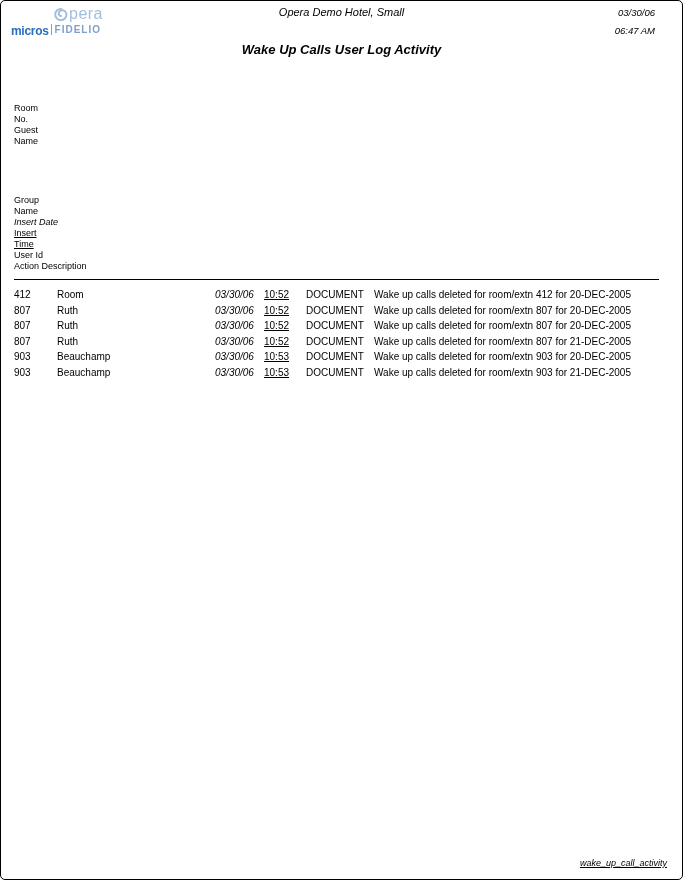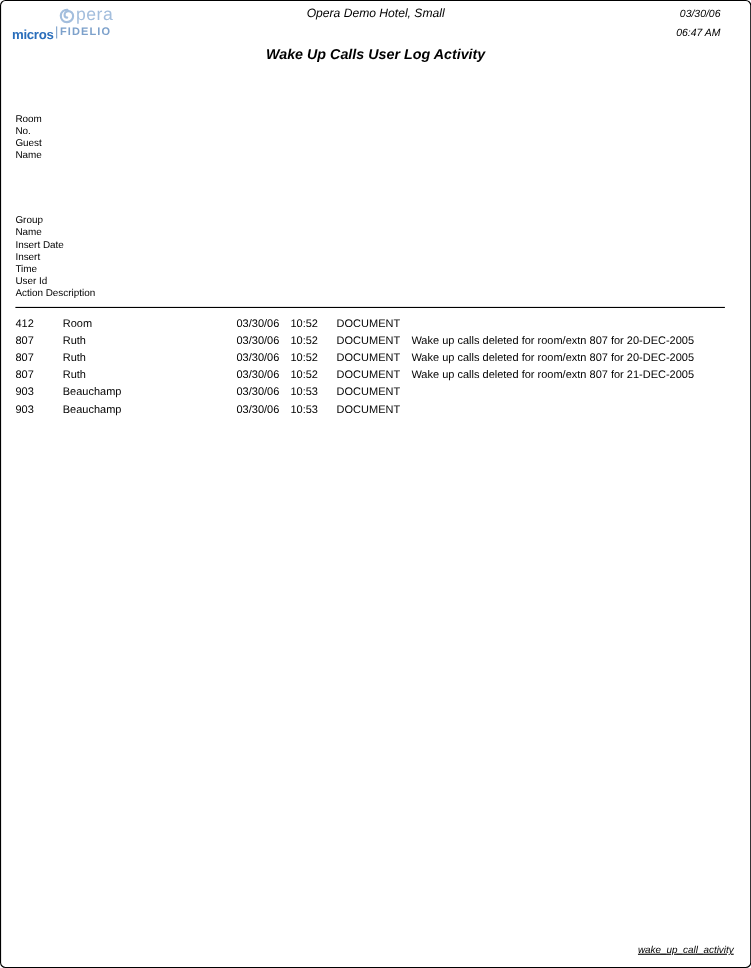--- a/index.html
+++ b/index.html
@@ -58,22 +58,22 @@
 
   
   .report-table {
     position:absolute; left:13px; right:23px; top:102px;
   }
   .thead { display:flex; font-size:9px; line-height:11px;flex-direction:column; }
   .trow  { display:flex; font-size:10px; line-height:15.5px; height:15.5px; }
   .col-room   { width:43px; }
   .col-guest  { width:85px; }
   .col-group  { width:73px;margin-top:48px; }
-  .col-idate  { width:49px; }
-  .col-itime  { width:42px; }
+  .col-idate  { width:49px;font-style:italic; }
+  .col-itime  { width:42px;text-decoration:underline; }
   .col-uid    { width:68px; }
   .col-action { flex:1; }
   .cell { padding-right:4px; overflow:hidden; white-space:nowrap; }
   .header-rule {
     border-top:1.5px solid #000;
     margin-top:7px;
   }
   .rows { margin-top:7px; }
 
   
@@ -157,20 +157,21 @@
     <div class="header-rule"></div>
 
     <div class="rows">
     <div class="trow">
       <div class="cell col-room">412</div>
       <div class="cell col-guest">Room</div>
       <div class="cell col-group"></div>
       <div class="cell col-idate">03/30/06</div>
       <div class="cell col-itime">10:52</div>
       <div class="cell col-uid">DOCUMENT</div>
+      <div class="cell col-action">Wake up calls deleted for room/extn 412 for 20-DEC-2005</div>
     </div>
 
     <div class="trow">
       <div class="cell col-room">807</div>
       <div class="cell col-guest">Ruth</div>
       <div class="cell col-group"></div>
       <div class="cell col-idate">03/30/06</div>
       <div class="cell col-itime">10:52</div>
       <div class="cell col-uid">DOCUMENT</div>
       <div class="cell col-action">Wake up calls deleted for room/extn 807 for 20-DEC-2005</div>
@@ -196,29 +197,31 @@
       <div class="cell col-action">Wake up calls deleted for room/extn 807 for 21-DEC-2005</div>
     </div>
 
     <div class="trow">
       <div class="cell col-room">903</div>
       <div class="cell col-guest">Beauchamp</div>
       <div class="cell col-group"></div>
       <div class="cell col-idate">03/30/06</div>
       <div class="cell col-itime">10:53</div>
       <div class="cell col-uid">DOCUMENT</div>
+      <div class="cell col-action">Wake up calls deleted for room/extn 903 for 20-DEC-2005</div>
     </div>
 
     <div class="trow">
       <div class="cell col-room">903</div>
       <div class="cell col-guest">Beauchamp</div>
       <div class="cell col-group"></div>
       <div class="cell col-idate">03/30/06</div>
       <div class="cell col-itime">10:53</div>
       <div class="cell col-uid">DOCUMENT</div>
+      <div class="cell col-action">Wake up calls deleted for room/extn 903 for 21-DEC-2005</div>
     </div>
   </div>
   </div>
 
   <div class="filter-label">Filter</div>
   <div class="filter-details">
     <div>Date 03/30/06   Room No  All</div>
     
   </div>
   <div class="report-filename">wake_up_call_activity</div>

